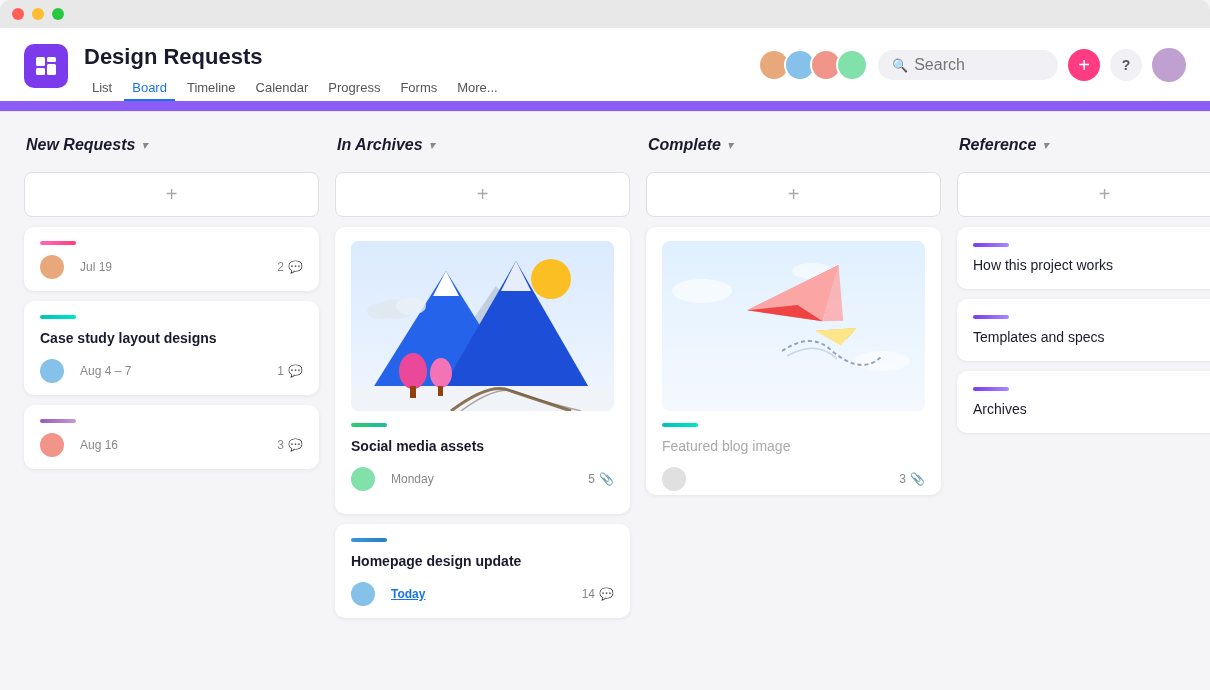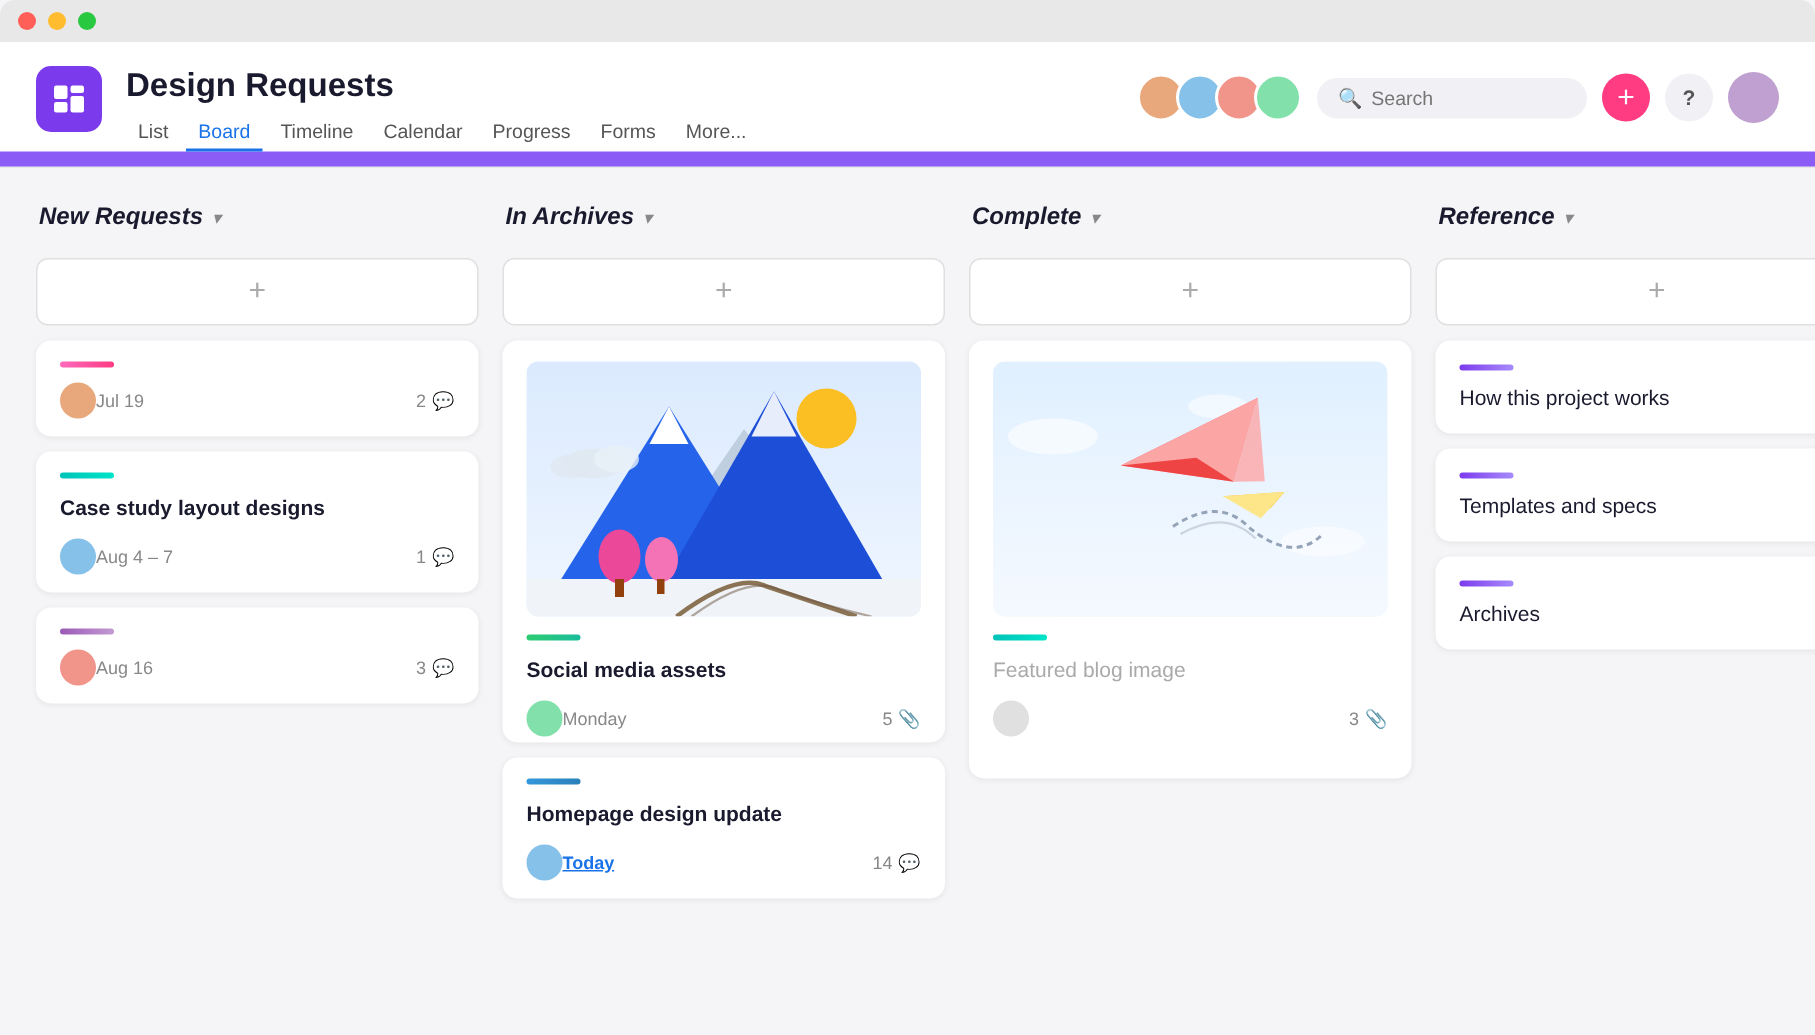--- a/index.html
+++ b/index.html
@@ -120,21 +120,21 @@
       align-items: center;
       background: #f0f0f5;
       border-radius: 20px;
       padding: 6px 14px;
       gap: 6px;
       width: 180px;
     }
     .search-icon { color: #999; font-size: 13px; }
     .search-input {
       border: none; background: transparent;
-      font-size: 13px; color: #555;
+      font-size: 16px; color: #555;
       outline: none; width: 100%;
     }
 
     .add-btn {
       width: 32px; height: 32px; border-radius: 50%;
       background: #ff3b82;
       border: none; cursor: pointer;
       display: flex; align-items: center; justify-content: center;
       color: #fff; font-size: 20px; font-weight: 300;
       line-height: 1;
@@ -242,21 +242,21 @@
     .card-title.muted { color: #aaa; font-weight: 500; }
 
     .card-meta {
       display: flex;
       align-items: center;
       justify-content: space-between;
     }
     .card-meta-left {
       display: flex;
       align-items: center;
-      gap: 0;
+      gap: 16px;
     }
     .card-avatar {
       width: 24px; height: 24px; border-radius: 50%;
       background: #ddd;
       overflow: hidden;
     }
     .ca-1 { background: #e8a87c; }
     .ca-2 { background: #85c1e9; }
     .ca-3 { background: #f1948a; }
     .ca-4 { background: #82e0aa; }
@@ -413,21 +413,21 @@
 
     <div class="column">
       <div class="column-header">
         <div class="column-title-area">
           <span class="column-title">In Archives</span>
           <span class="column-chevron">▾</span>
         </div>
       </div>
       <button class="add-card-btn">+</button>
 
-      <div class="card" style="padding-bottom:4px;">
+      <div class="card" style="padding-bottom:23px;">
         <div class="card-image">
 
           <svg viewBox="0 0 263 170" width="100%" height="100%" xmlns="http://www.w3.org/2000/svg">
             <defs>
               <linearGradient id="sky" x1="0" y1="0" x2="0" y2="1">
                 <stop offset="0%" stop-color="#dbeafe"></stop>
                 <stop offset="100%" stop-color="#eff6ff"></stop>
               </linearGradient>
             </defs>
             <rect width="263" height="170" fill="url(#sky)"></rect>
@@ -492,21 +492,21 @@
 
     <div class="column">
       <div class="column-header">
         <div class="column-title-area">
           <span class="column-title">Complete</span>
           <span class="column-chevron">▾</span>
         </div>
       </div>
       <button class="add-card-btn">+</button>
 
-      <div class="card" style="padding-bottom:28px;">
+      <div class="card" style="padding-bottom:4px;">
         <div class="card-image" style="background:linear-gradient(160deg,#f0f8ff,#e8f4f8);">
 
           <svg viewBox="0 0 263 170" width="100%" height="100%" xmlns="http://www.w3.org/2000/svg">
             <rect width="263" height="170" fill="url(#planesky)"></rect>
             <defs>
               <linearGradient id="planesky" x1="0" y1="0" x2="0" y2="1">
                 <stop offset="0%" stop-color="#e0f0ff"></stop>
                 <stop offset="100%" stop-color="#f5f9ff"></stop>
               </linearGradient>
             </defs>

